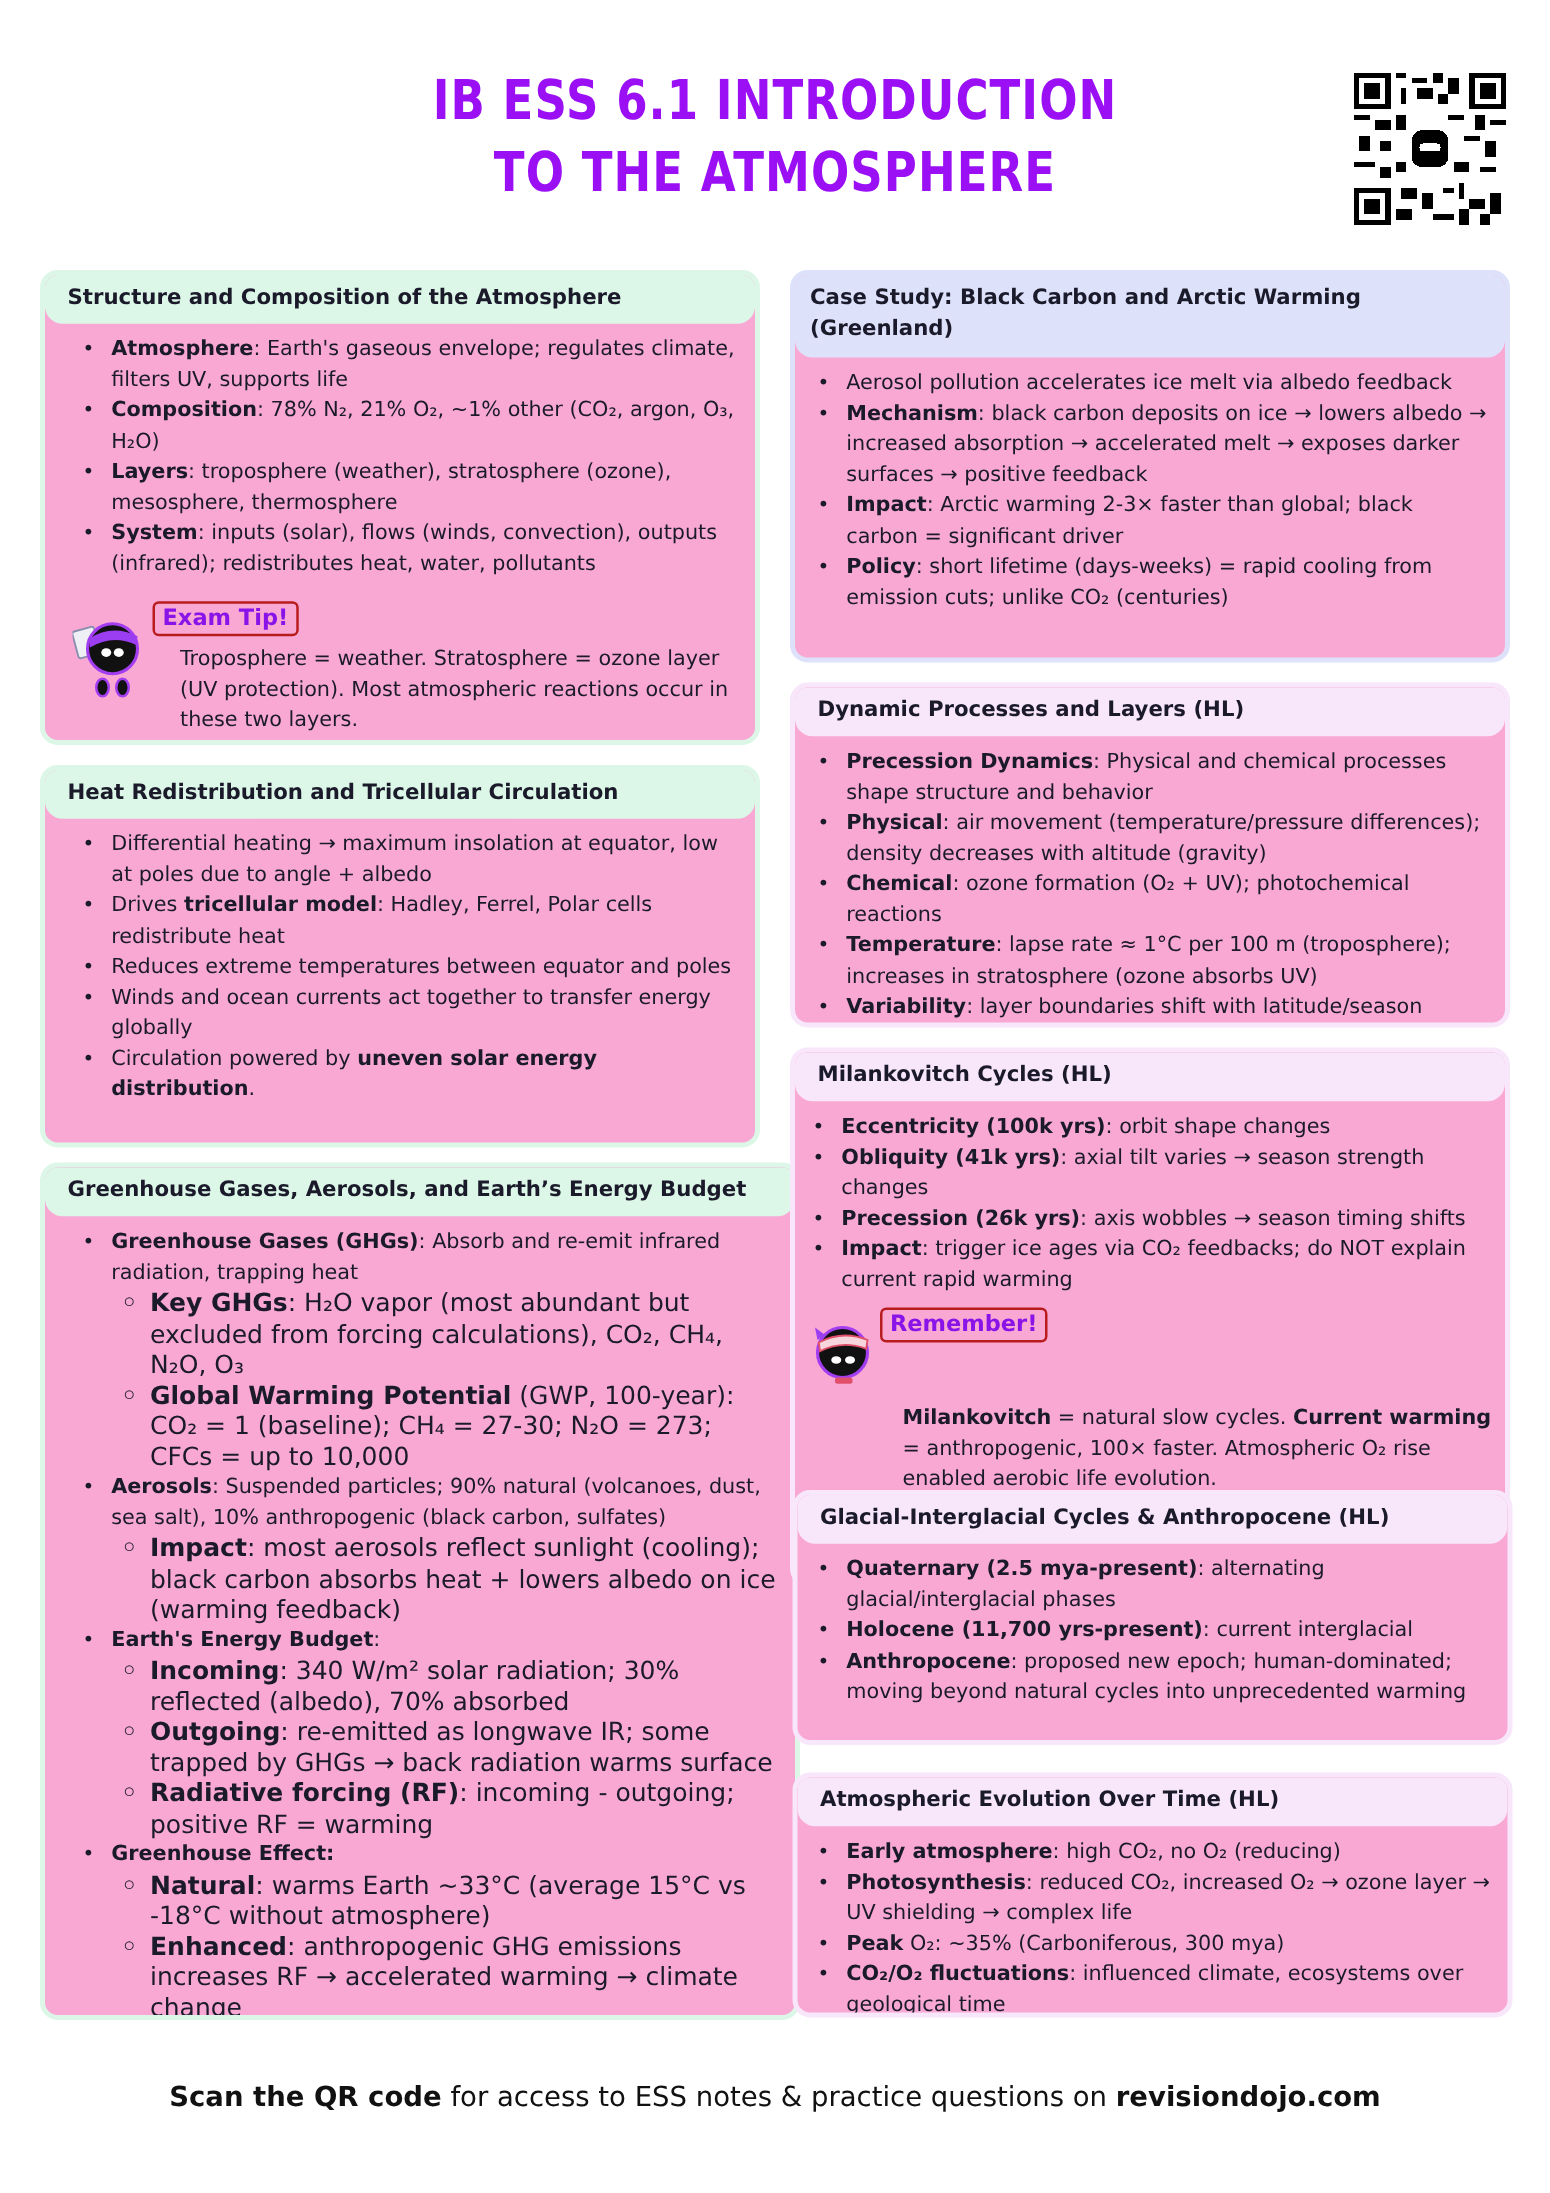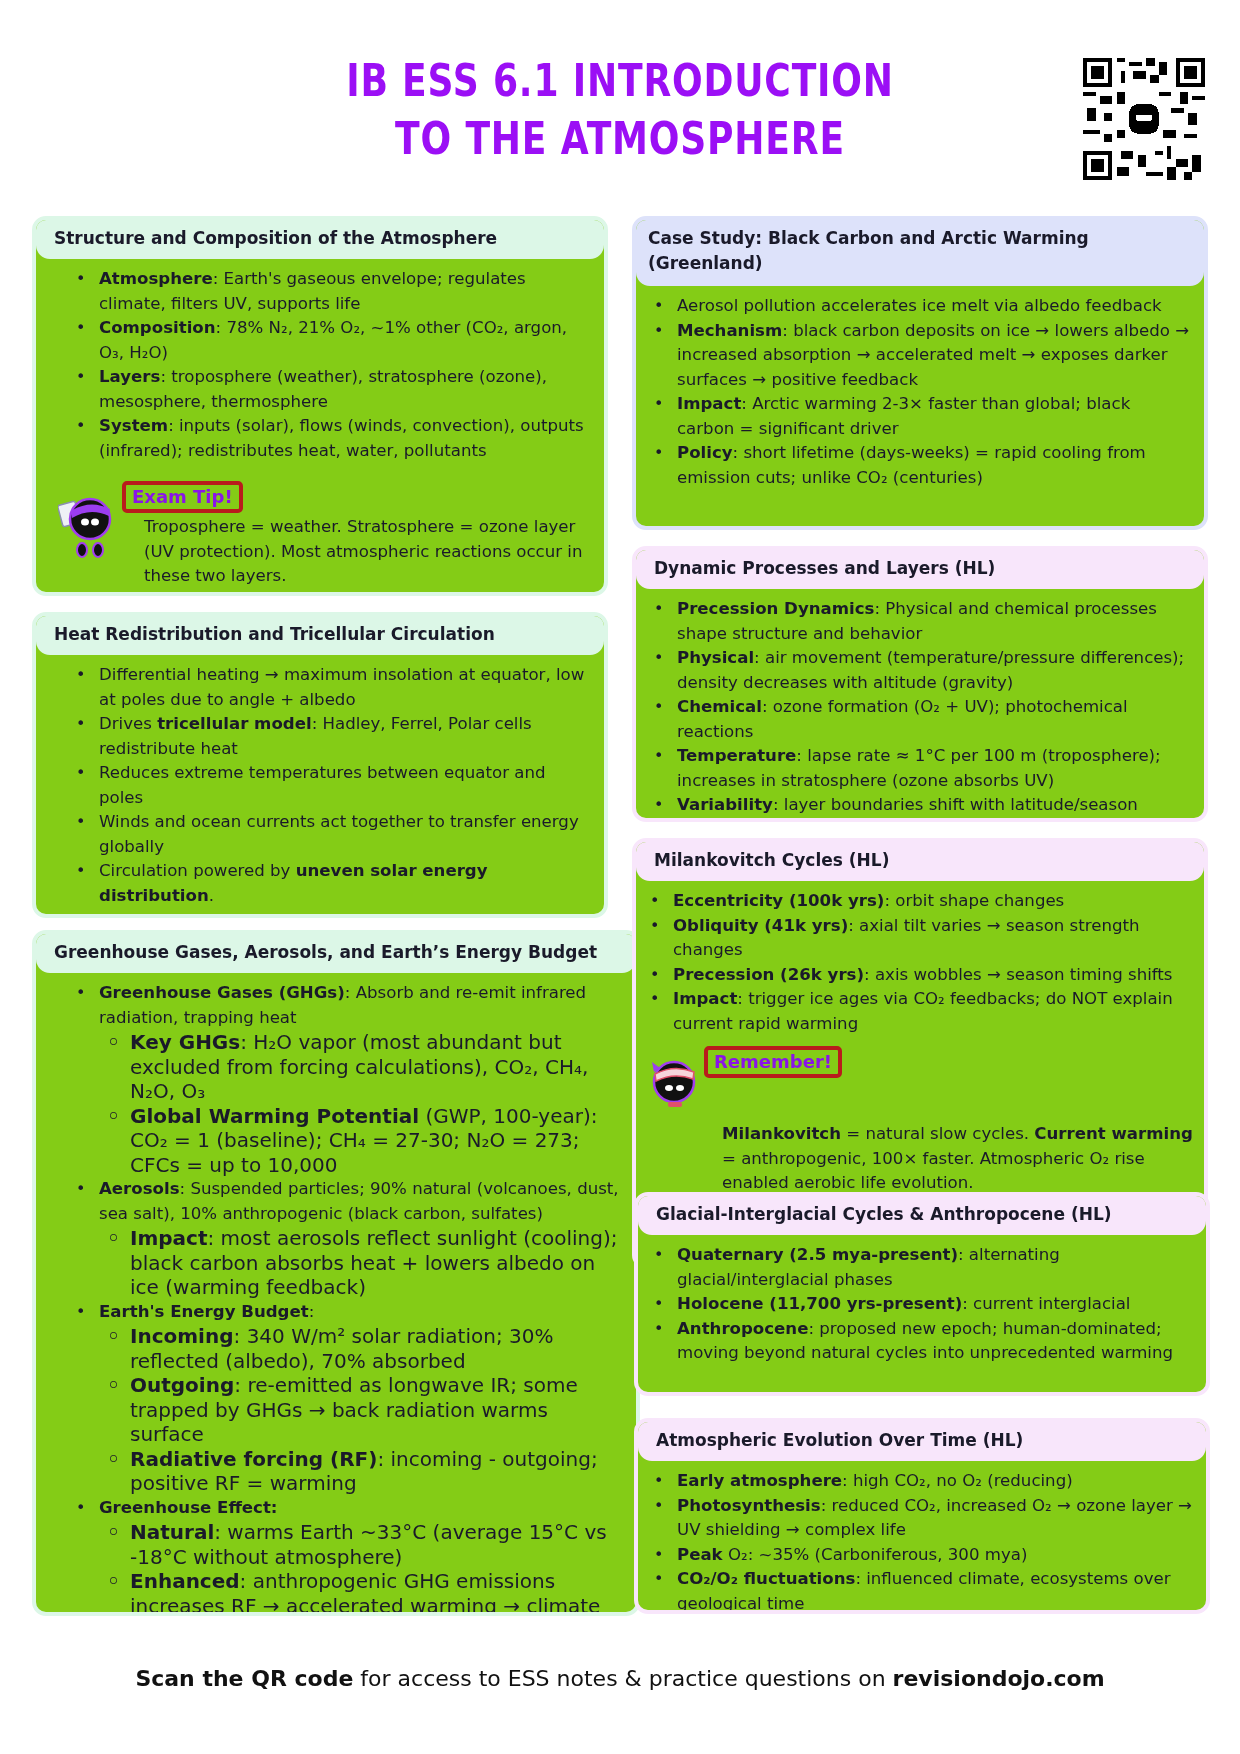--- a/index.html
+++ b/index.html
@@ -9,46 +9,46 @@
   .title {
     position: absolute; left: 250px; top: 52px; width: 740px;
     text-align: center; color: #9b0ff5;
     font-family: "DejaVu Sans", sans-serif; font-weight: bold;
     font-size: 44px; line-height: 58px; letter-spacing: 1px;
     transform: scaleX(0.82); transform-origin: center top;
   }
   .qr { position: absolute; left: 1083px; top: 58px; width: 122px; height: 122px; }
 
   .card {
-    position: absolute; border-radius: 14px; background: #84cc16;
+    position: absolute; border-radius: 14px; background: #f9a8d4;
     border: 4px solid; overflow: hidden;
   }
   .card.green { border-color: #dcf7e7; }
   .card.blue  { border-color: #dde2fa; }
   .card.pink  { border-color: #f8e6fb; }
   .card-head {
     padding: 6px 18px 8px 18px; font-weight: bold; font-size: 17px; line-height: 25px;
     border-bottom-left-radius: 14px; border-bottom-right-radius: 14px;
   }
   .green .card-head { background: #dcf7e7; }
   .blue .card-head  { background: #dde2fa; }
   .pink .card-head  { background: #f8e6fb; }
 
-  ul.bl { list-style: none; padding: 8px 12px 0 40px; }
+  ul.bl { list-style: none; padding: 8px 12px 0 30px; }
   ul.bl > li { position: relative; padding-left: 23px; font-size: 16.6px; line-height: 24.5px; }
   ul.bl > li::before { content: "•"; position: absolute; left: 0; top: 0; font-size: 16px; }
   ul.sub { list-style: none; padding-left: 0; }
   ul.sub > li { position: relative; padding-left: 31px; font-size: 20px; line-height: 24.5px; }
   ul.sub > li::before { content: "◦"; position: absolute; left: 8px; top: 0; font-weight: bold; }
   b { font-weight: bold; }
 
   .tip { position: relative; margin: 18px 0 0 0; height: 112px; }
   .tip .mascot { position: absolute; left: 22px; top: 8px; width: 58px; height: 70px; }
   .tip .bubble {
-    position: absolute; left: 86px; top: 0; border: 4px solid #b91c1c; border-radius: 5px;
+    position: absolute; left: 86px; top: 0; border: 2px solid #b91c1c; border-radius: 5px;
     color: #8a14e8; font-weight: bold; font-size: 18px; line-height: 22px; padding: 1px 6px;
   }
   .tip .tip-text { position: absolute; left: 108px; top: 34px; right: 14px; font-size: 16.6px; line-height: 24.5px; }
 
   .footer {
     position: absolute; left: 0; top: 1664px; width: 1240px; text-align: center;
     font-size: 22px; line-height: 30px; color: #111;
   }
 </style>
 </head>

